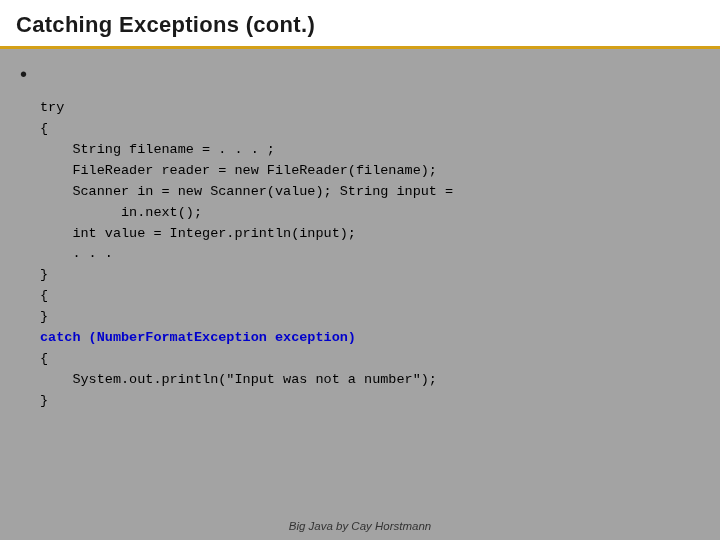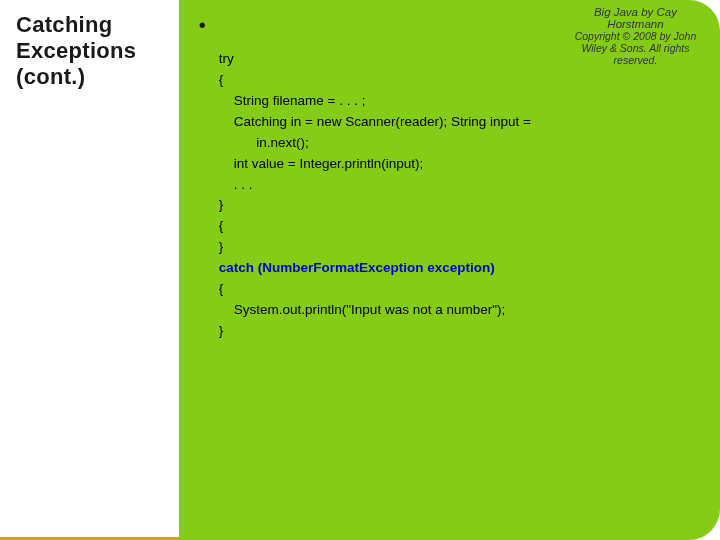--- a/index.html
+++ b/index.html
@@ -12,24 +12,23 @@
       width: 720px;
       height: 540px;
       background: #ffffff;
       font-family: Arial, sans-serif;
       overflow: hidden;
     }
 
     .slide-container {
       width: 720px;
       height: 540px;
-      background: #84cc16;
+      background: #a3a3a3;
       display: flex;
-      flex-direction: row;
-      border-radius: 31px;
+      flex-direction: column;
     }
 
     .title-bar {
       background: #ffffff;
       border-bottom: 3px solid #d4a017;
       padding: 12px 16px 8px 16px;
     }
 
     .title-text {
       font-size: 22px;
@@ -58,21 +57,21 @@
       color: #1a1a1a;
     }
 
     .bullet-label {
       font-size: 18px;
       color: #1a1a1a;
       font-weight: normal;
     }
 
     .code-block {
-      font-family: Liberation Sans, sans-serif;
+      font-family: Liberation Mono, monospace;
       font-size: 13.5px;
       line-height: 1.55;
       margin-left: 20px;
       margin-top: 4px;
       color: #000000;
     }
 
     .code-line {
       display: block;
       white-space: pre;
@@ -114,31 +113,31 @@
 
   <div class="content-area">
     <div class="bullet-item">
       <span class="bullet-dot">•</span>
     </div>
 
     <div class="code-block">
       <span class="code-line code-normal">try</span>
       <span class="code-line code-normal">{</span>
       <span class="code-line code-normal">    String filename = . . . ;</span>
-      <span class="code-line code-normal">    Catching in = new Scanner(reader); String input =</span>
+      <span class="code-line code-normal">    FileReader reader = new FileReader(filename);</span>
+      <span class="code-line code-normal">    Scanner in = new Scanner(value); String input =</span>
       <span class="code-line code-normal">          in.next();</span>
       <span class="code-line code-normal">    int value = Integer.println(input);</span>
       <span class="code-line code-normal">    . . .</span>
       <span class="code-line code-normal">}</span>
       <span class="code-line code-normal">{</span>
       <span class="code-line code-normal">}</span>
       <span class="code-line code-blue">catch (NumberFormatException exception)</span>
       <span class="code-line code-normal">{</span>
       <span class="code-line code-normal">    System.out.println("Input was not a number");</span>
       <span class="code-line code-normal">}</span>
     </div>
   </div>
 
   <div class="footer">
     <div class="footer-line1">Big Java by Cay Horstmann</div>
-    <div class="footer-line2">Copyright © 2008 by John Wiley &amp; Sons.  All rights reserved.</div>
   </div>
 </div>
 
 </body></html>

